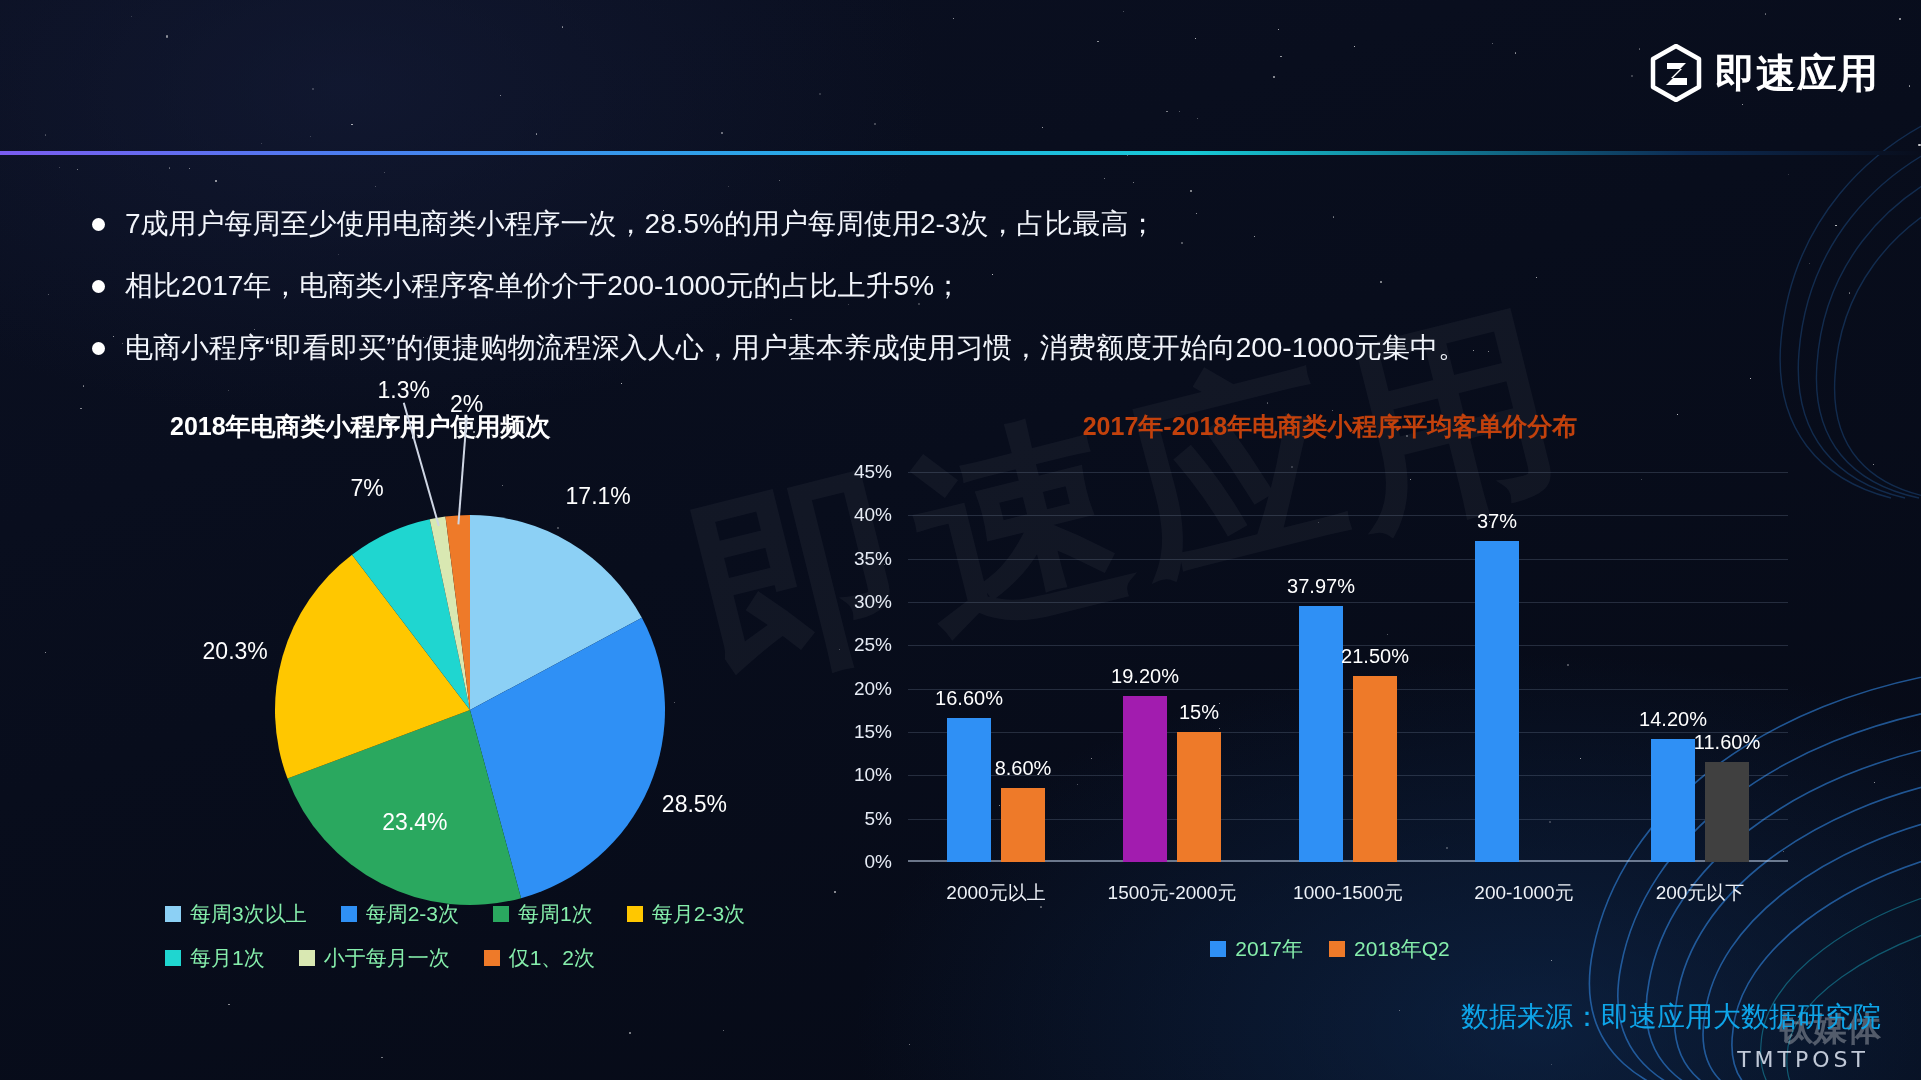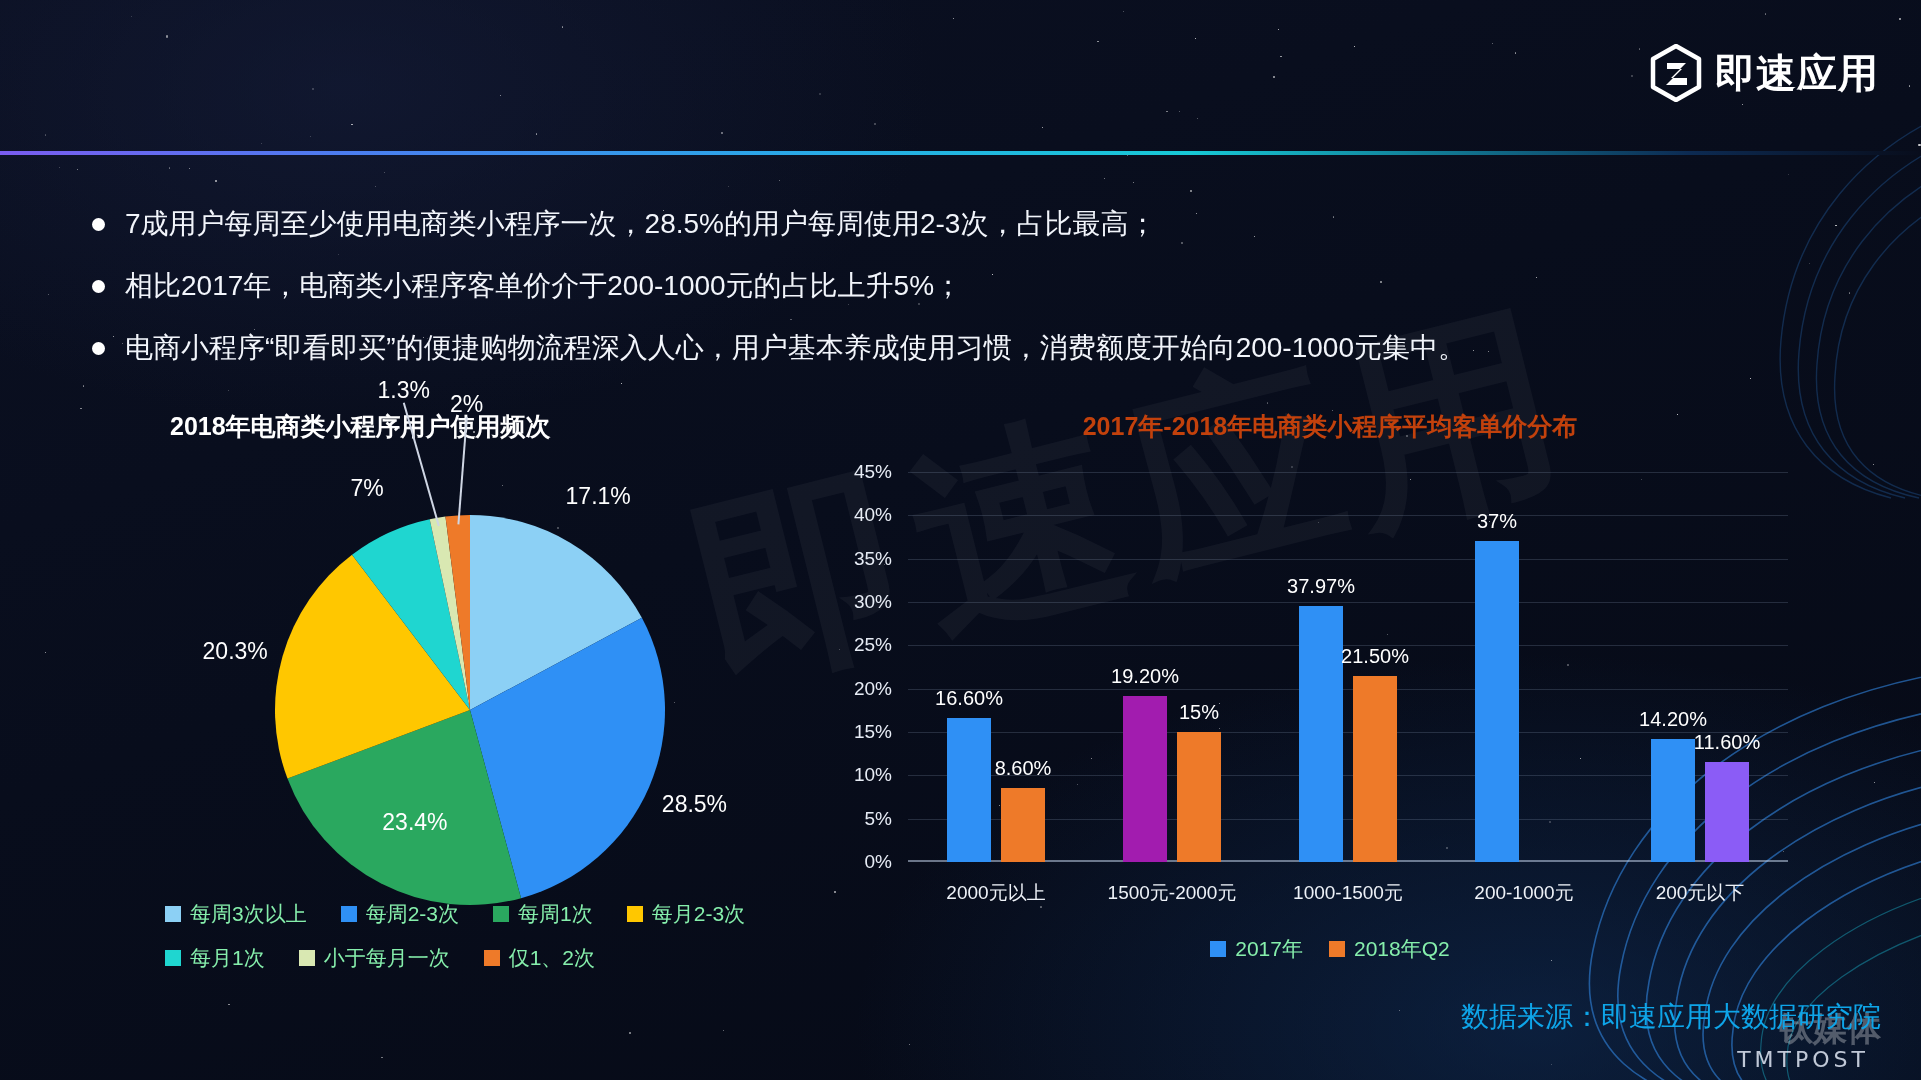--- a/index.html
+++ b/index.html
@@ -445,21 +445,21 @@
         <div class="group" style="left: 528px; width: 176px;">
           <div class="bar s2017" style="height: 320.7px; width: 44px; background: rgb(47, 144, 245); left: 39px;">
             <div class="bar-val">37%</div>
           </div>
           <div class="xcat">200-1000元</div>
         </div>
         <div class="group" style="left: 704px; width: 176px;">
           <div class="bar s2017" style="height: 123.1px; width: 44px; background: rgb(47, 144, 245); left: 39px;">
             <div class="bar-val">14.20%</div>
           </div>
-          <div class="bar s2018" style="height: 100.5px; width: 44px; background: #8b5cf6; left: 93px;">
+          <div class="bar s2018" style="height: 100.5px; width: 44px; background: #404040; left: 93px;">
             <div class="bar-val">11.60%</div>
           </div>
           <div class="xcat">200元以下</div>
         </div>
       </div>
     <div class="bar-legend" id="bar-legend">
         <div class="lg-item" style="margin: 0px;">
           <span class="lg-sw" style="background: rgb(47, 144, 245);"></span>
           <span class="lg-tx">2017年</span>
         </div>

